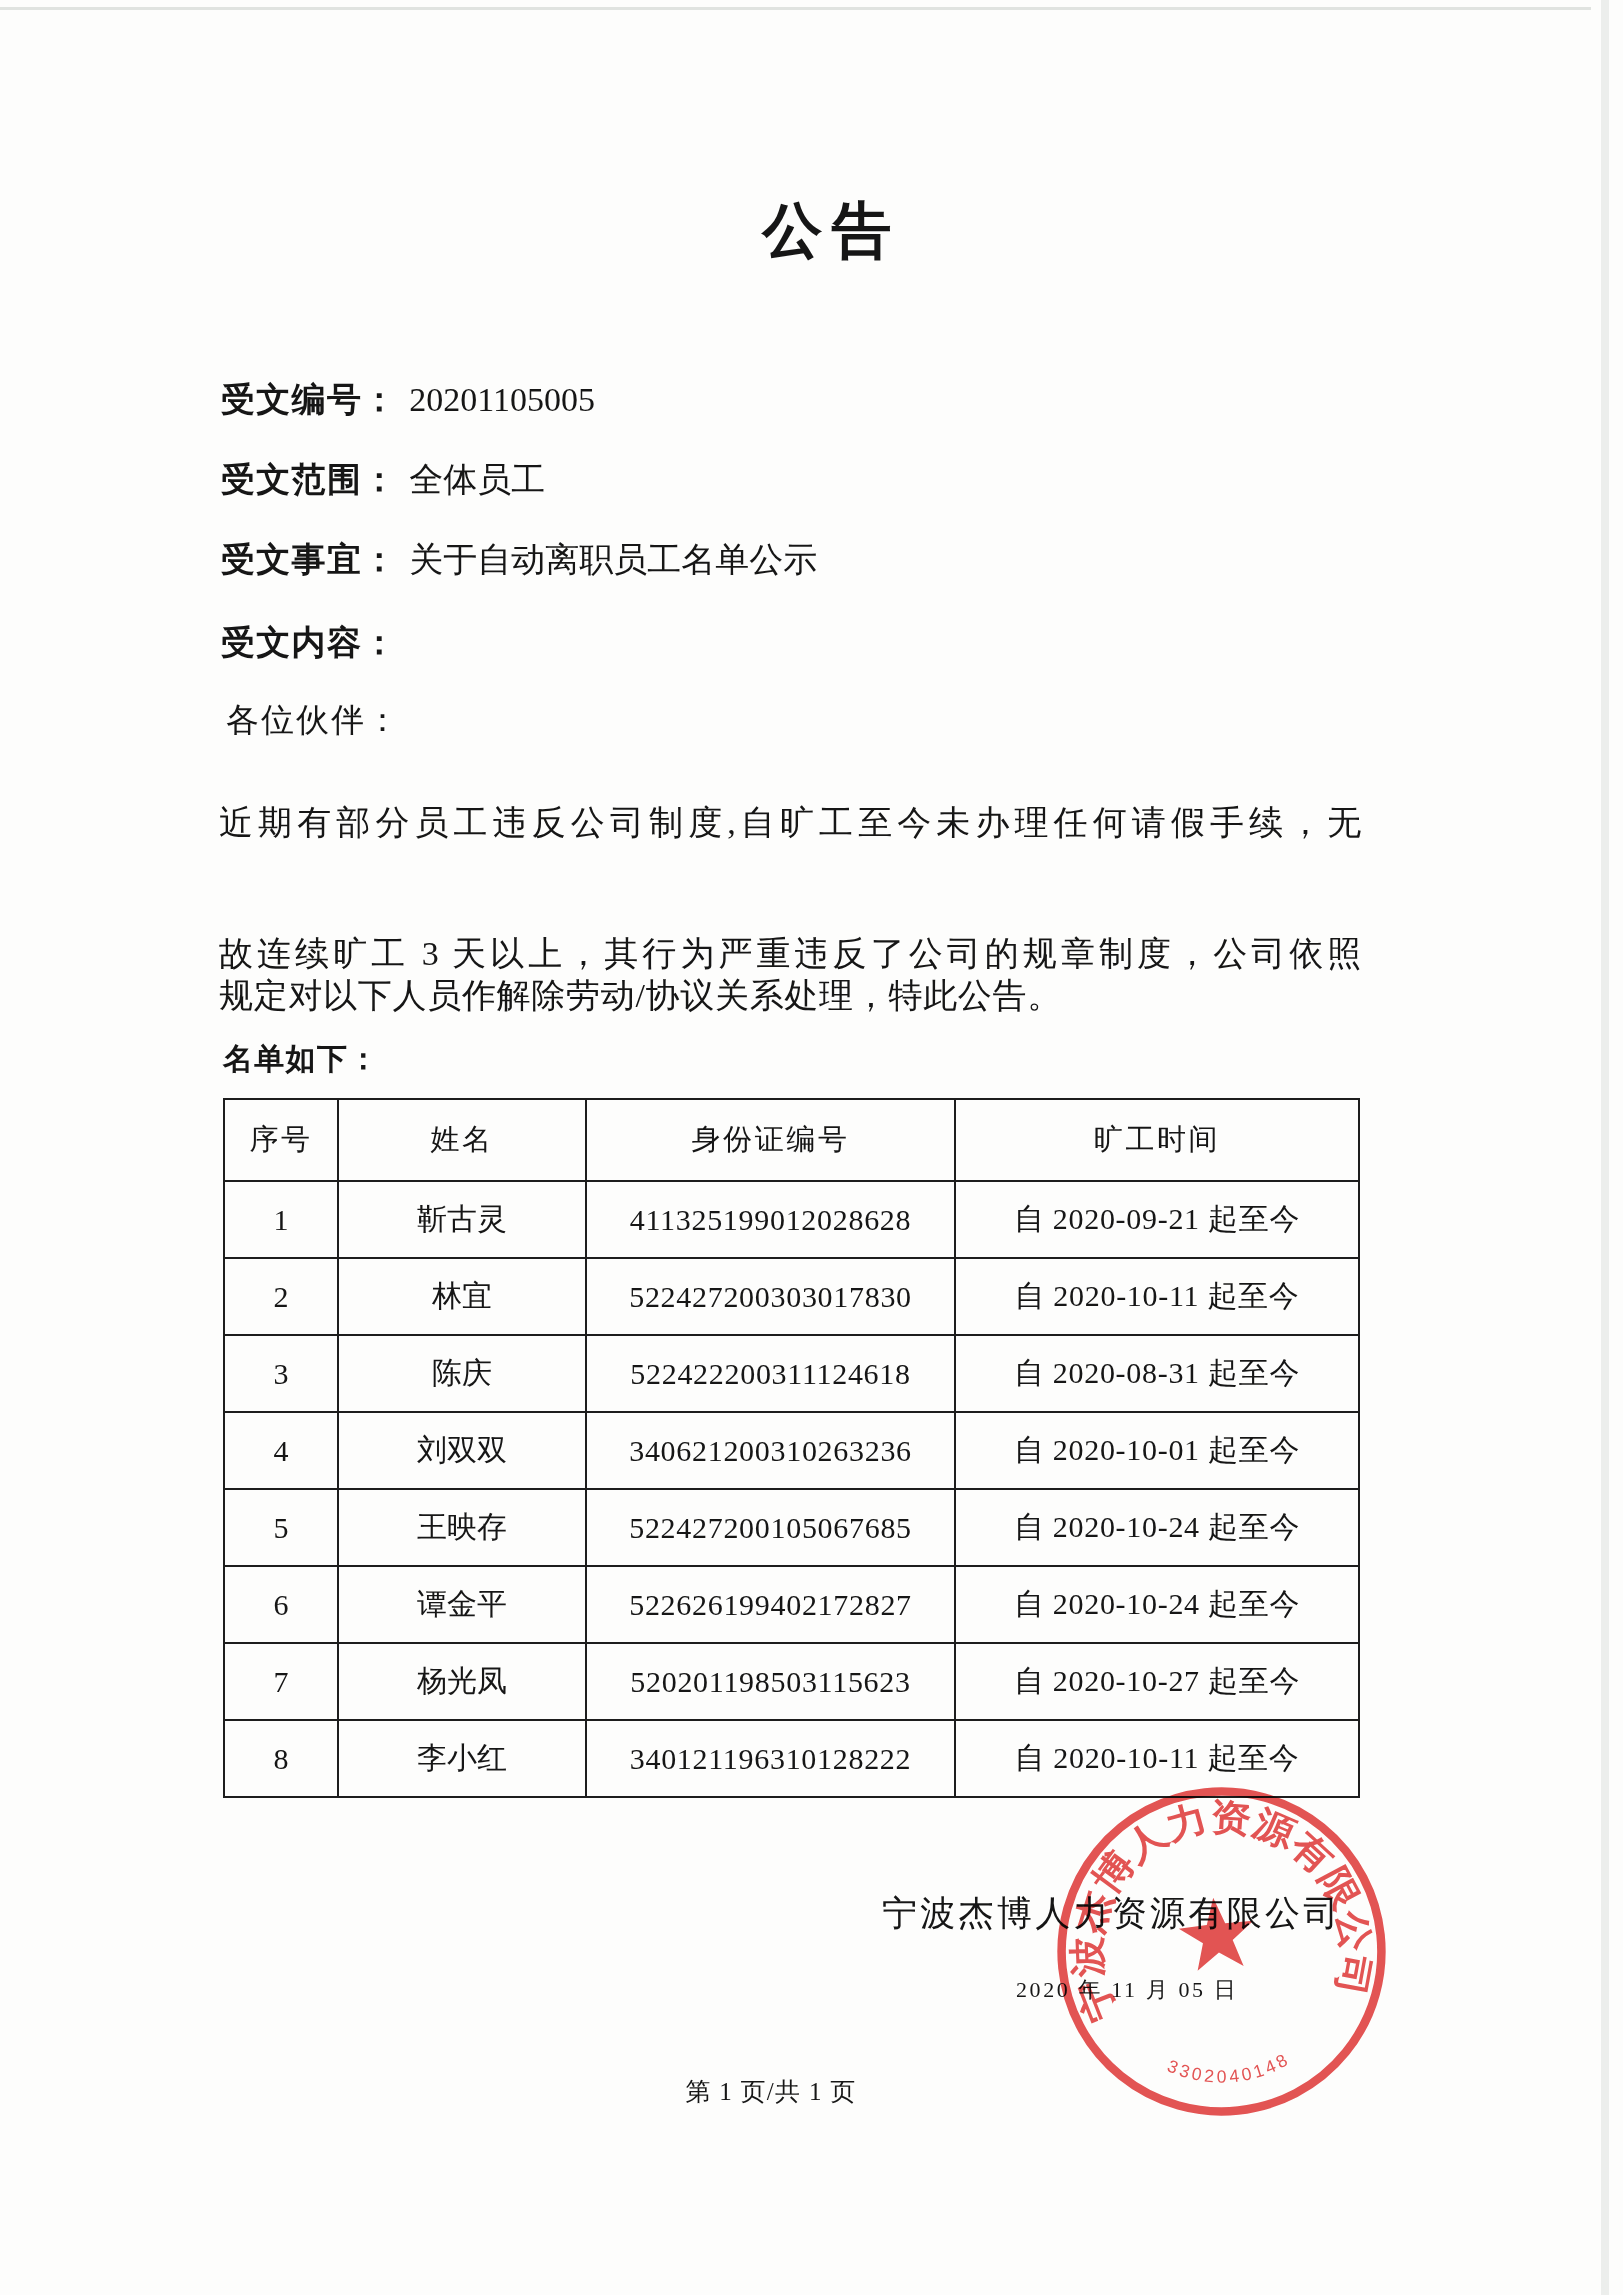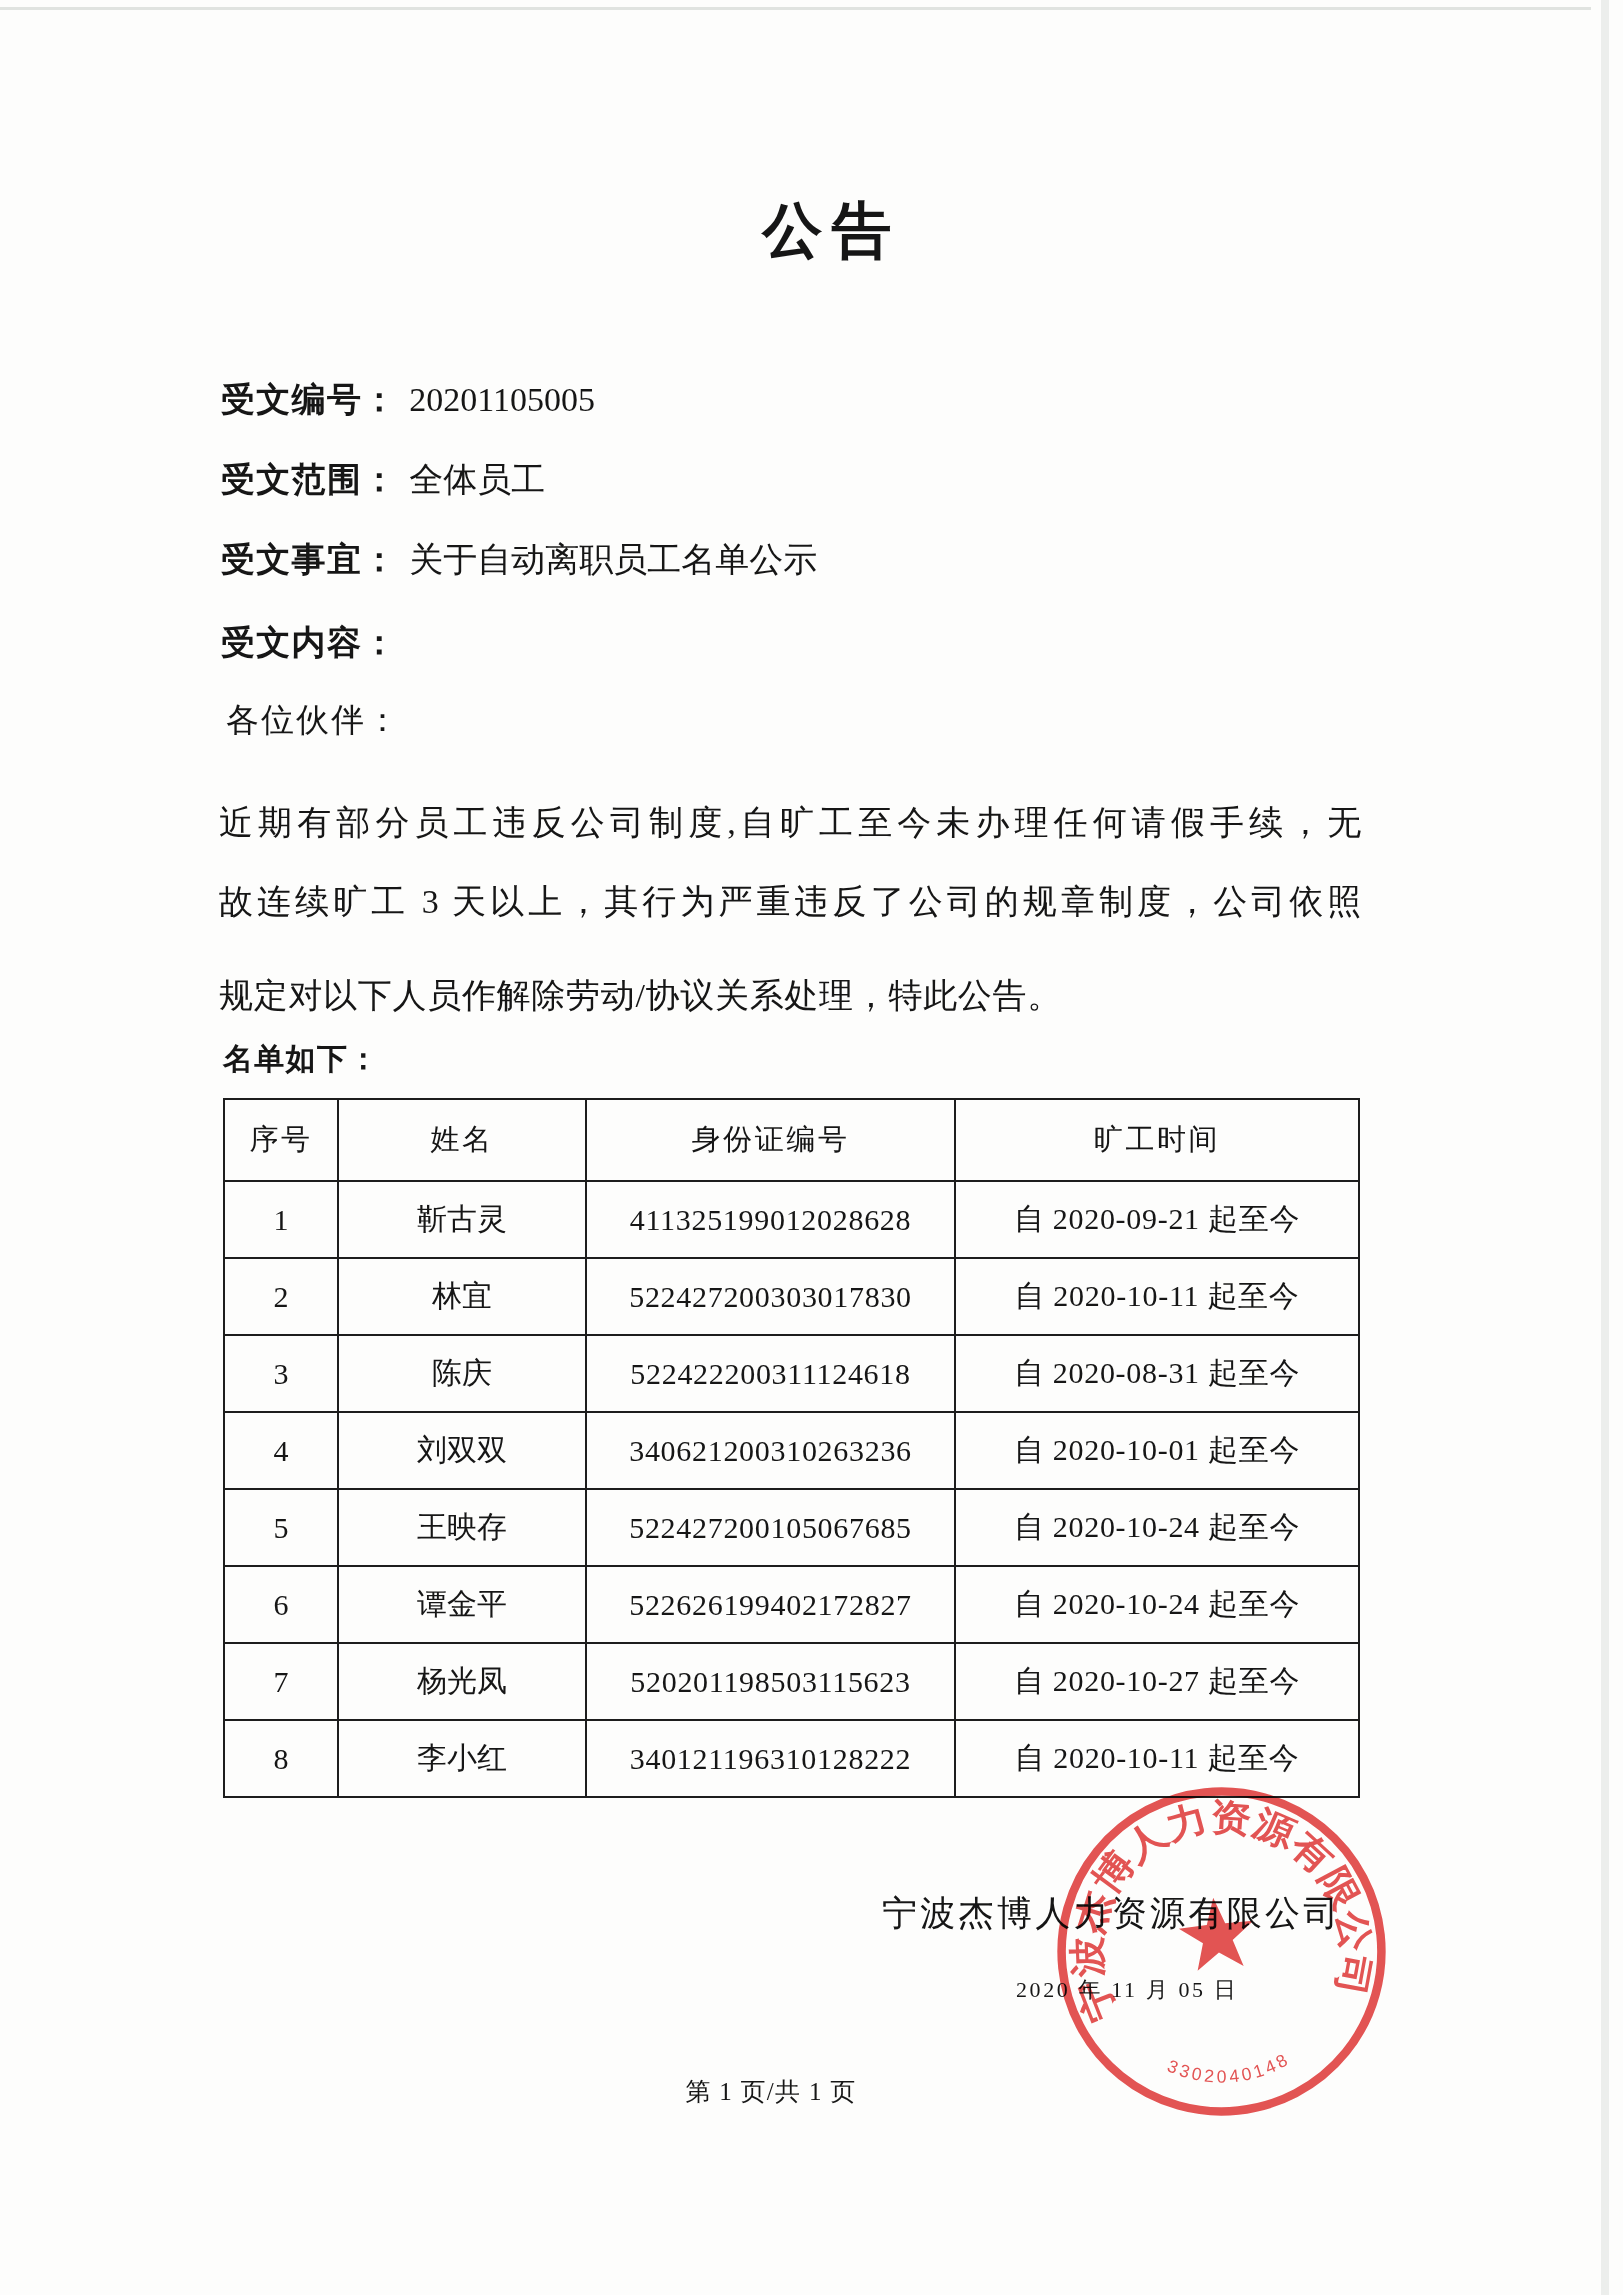--- a/index.html
+++ b/index.html
@@ -53,21 +53,21 @@
   <div class="meta-row" style="top:456px;">
     <span class="meta-label">受文范围：</span><span class="meta-value">全体员工</span>
   </div>
   <div class="meta-row" style="top:619px;">
     <span class="meta-label">受文内容：</span><span class="meta-value"></span>
   </div>
 
   <div class="greeting">各位伙伴：</div>
 
   <div class="para-line flush" style="top:799px;">近期有部分员工违反公司制度,自旷工至今未办理任何请假手续，无</div>
-  <div class="para-line flush" style="top:878px;">故连续旷工 3 天以上，其行为严重违反了公司的规章制度，公司依照</div>
+  <div class="para-line flush" style="top:930px;">故连续旷工 3 天以上，其行为严重违反了公司的规章制度，公司依照</div>
   <div class="para-line" style="top:958px;margin-top:14px;">规定对以下人员作解除劳动/协议关系处理，特此公告。</div>
 
   <div class="list-label">名单如下：</div>
 
   <table class="roster">
     <colgroup>
       <col style="width:114px">
         <col style="width:248px">
         <col style="width:369px">
         <col style="width:404px">

